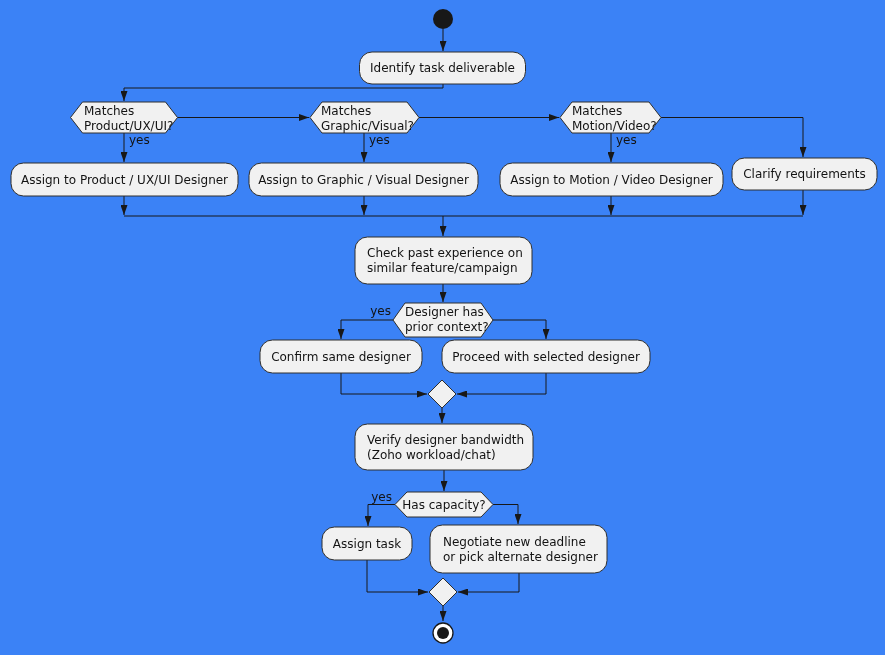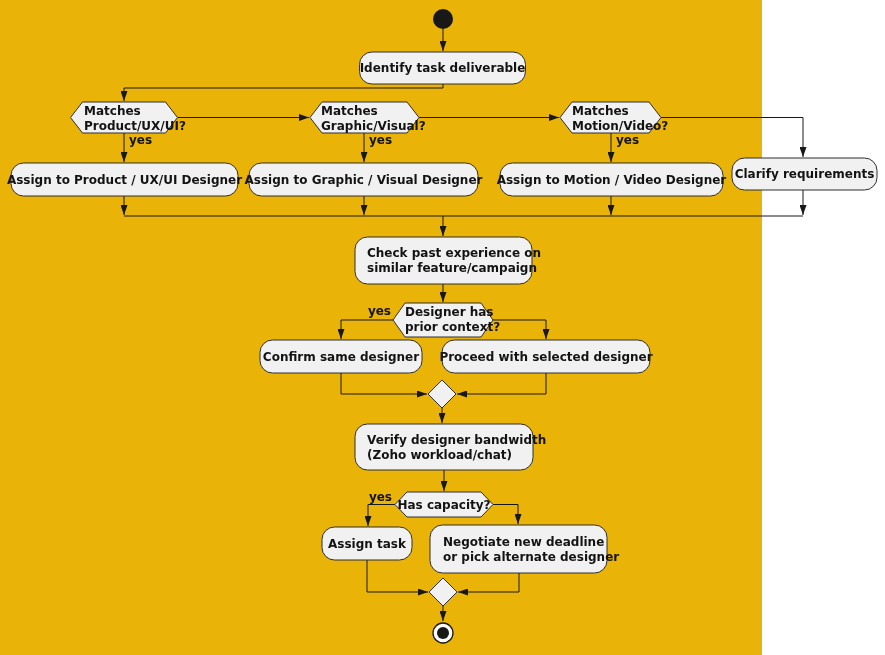--- a/index.html
+++ b/index.html
@@ -2,25 +2,24 @@
 <html><head>
 <meta charset="utf-8">
 <style>
   html, body {
     margin: 0;
     padding: 0;
     background: #FFFFFF;
   }
   .canvas-wrap {
     position: relative;
-    width: 762px;
+    width: 885px;
     height: 655px;
-    background: #eab308;
+    background: #3b82f6;
     font-family: "DejaVu Sans", sans-serif;
-    font-weight: bold;
   }
   svg {
     display: block;
   }
   .edge {
     fill: none;
     stroke: #181818;
     stroke-width: 1;
   }
   .node {

